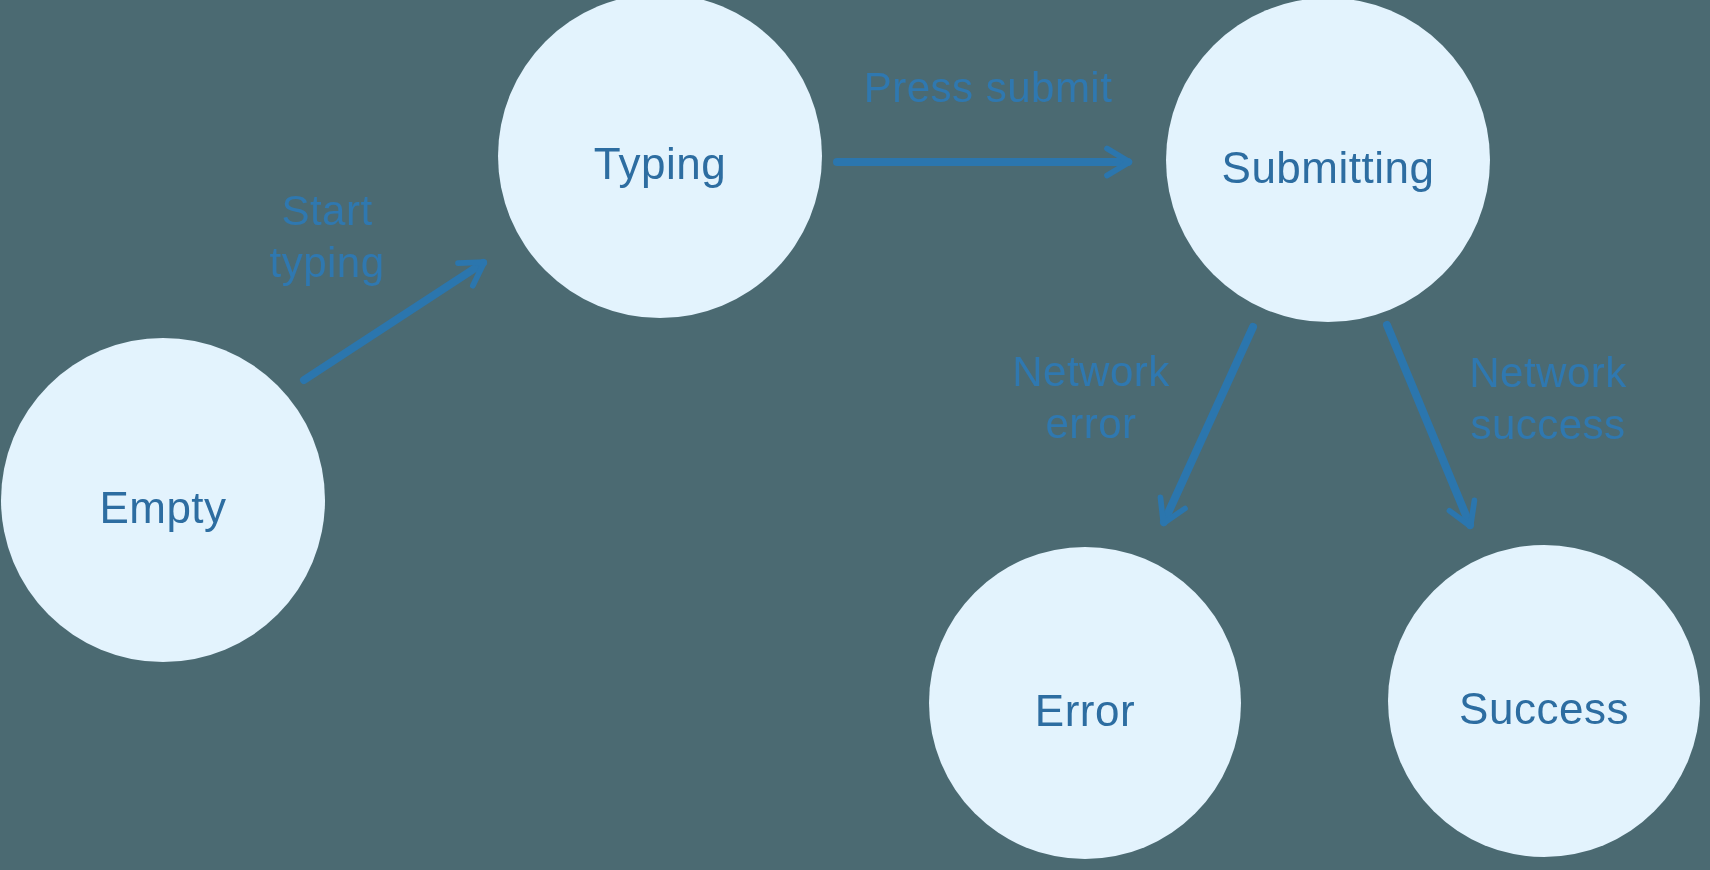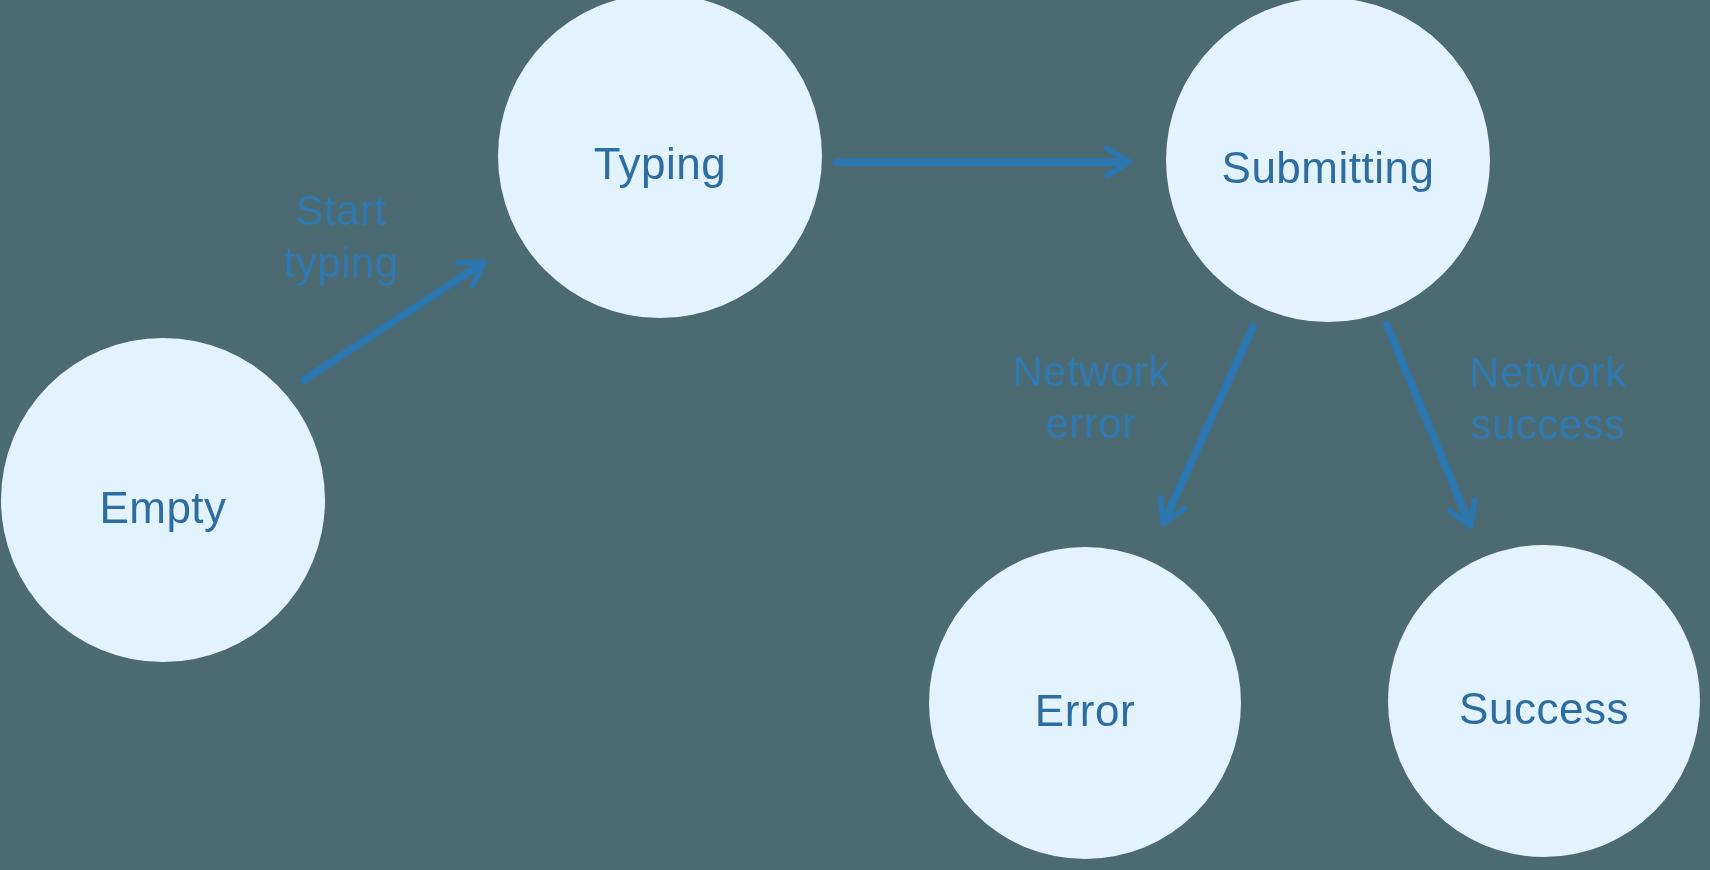--- a/index.html
+++ b/index.html
@@ -68,21 +68,21 @@
     text-align: center;
     white-space: pre-line;
   }
   
   .node-empty      { left:   1px; top: 338px; width: 324px; height: 324px; text-align: right; }
   .node-typing     { left: 498px; top:  -6px; width: 324px; height: 324px; }
   .node-submitting { left:1166px; top:  -2px; width: 324px; height: 324px; }
   .node-error      { left: 929px; top: 547px; width: 312px; height: 312px; }
   .node-success    { left:1388px; top: 545px; width: 312px; height: 312px; }
   
-  .label-start-typing    { left:  327px; top:  237px; margin-left: 14px; }
+  .label-start-typing    { left:  327px; top:  237px; }
   .label-press-submit    { left:  988px; top:   88px; }
   .label-network-error   { left: 1091px; top:  398px; }
   .label-network-success { left: 1548px; top:  399px; }
 </style>
 </head>
 <body>
 
 <div class="canvas">
 
   <svg class="arrow-layer" viewBox="0 0 1710 870" xmlns="http://www.w3.org/2000/svg">
@@ -113,20 +113,21 @@
     <span class="node-label">Error</span>
   </div>
 
   <div class="state-node node-success">
     <span class="node-label">Success</span>
   </div>
 
   <div class="edge-label label-start-typing">Start
 typing</div>
 
+  <div class="edge-label label-press-submit">Press submit</div>
 
   <div class="edge-label label-network-error">Network
 error</div>
 
   <div class="edge-label label-network-success">Network
 success</div>
 
 </div>
 
 </body></html>

